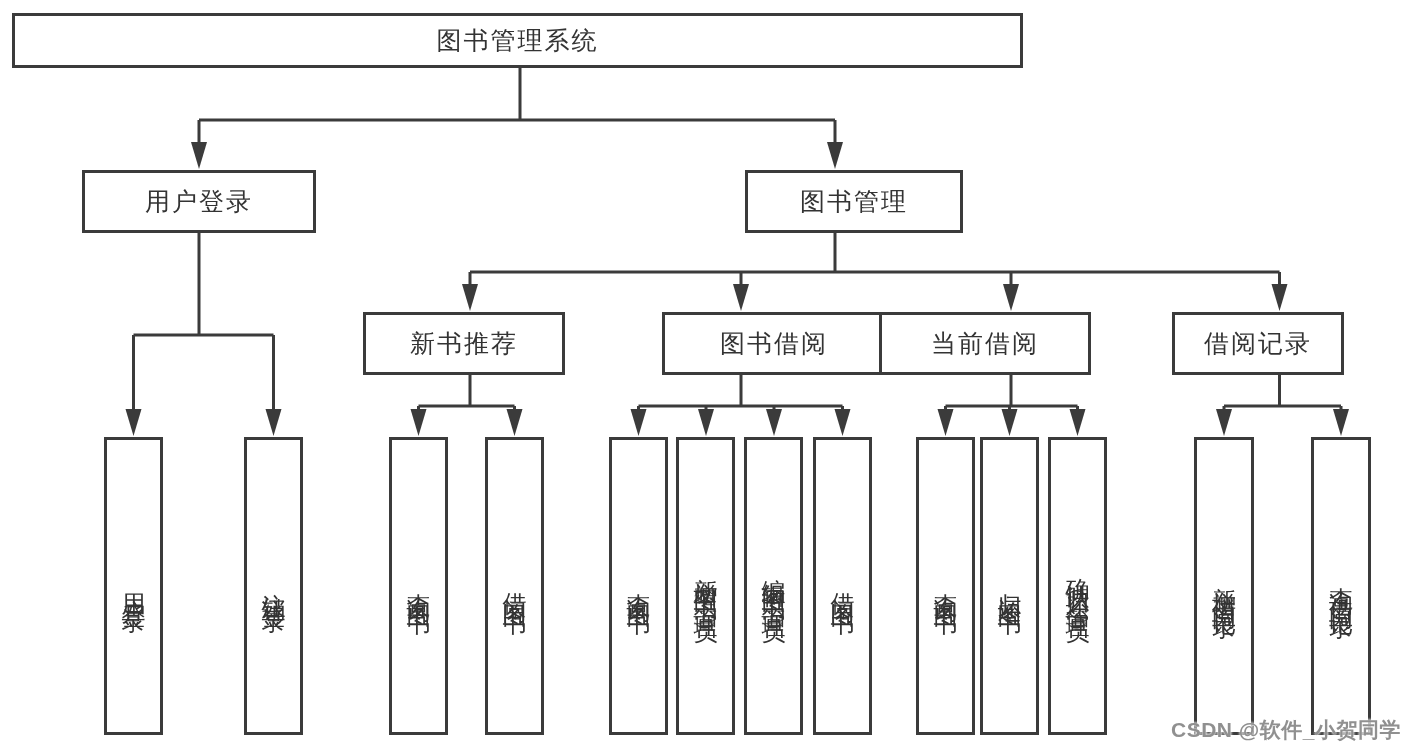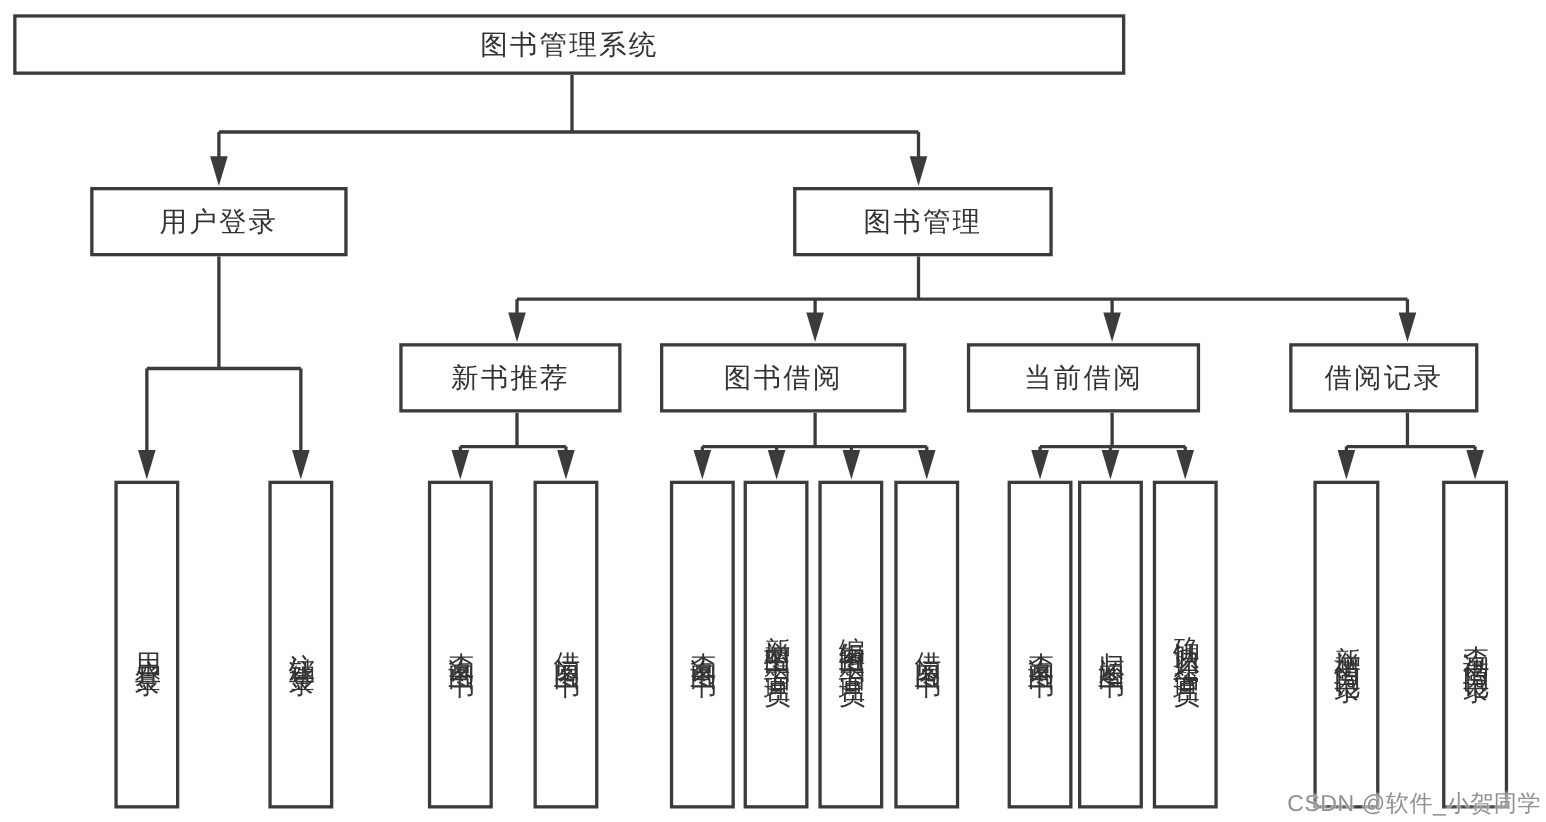--- a/index.html
+++ b/index.html
@@ -16,20 +16,21 @@
     color:var(--text,#333333); font-size:25px; letter-spacing:2px; white-space:nowrap;
   }
   .node.v {
     writing-mode:vertical-rl; text-orientation:mixed;
     font-size:24px; letter-spacing:6px; white-space:normal;
   }
   .watermark {
     position:absolute; right:4px; bottom:3px; z-index:5;
     font-size:21px; letter-spacing:0.5px; color:var(--watermark,#909090);
     text-shadow:0 0 3px #fff, 0 0 3px #fff;
+    font-weight:bold;
   }
 </style>
 </head>
 <body>
 
 <div class="canvas">
 
   <svg class="connectors" viewBox="0 0 1405 747">
 
     <path d="M520 68 V121.5 M199 120 H835 M199 120 V148 M835 120 V148"></path>
@@ -66,28 +67,28 @@
     <polygon points="1333,409 1349,409 1341,436"></polygon>
   </svg>
 
   <div class="node" style="left:12px;top:13px;width:1011px;height:55px">
     <span>图书管理系统</span>
   </div>
 
   <div class="node" style="left:82px;top:170px;width:234px;height:63px">
     <span>用户登录</span>
   </div>
-  <div class="node" style="left:721px;top:170px;width:236px;height:63px">
+  <div class="node" style="left:745px;top:170px;width:218px;height:63px">
     <span>图书管理</span>
   </div>
 
   <div class="node" style="left:363px;top:312px;width:202px;height:63px">
     <span>新书推荐</span>
   </div>
-  <div class="node" style="left:600px;top:312px;width:224px;height:63px">
+  <div class="node" style="left:662px;top:312px;width:224px;height:63px">
     <span>图书借阅</span>
   </div>
   <div class="node" style="left:879px;top:312px;width:212px;height:63px">
     <span>当前借阅</span>
   </div>
   <div class="node" style="left:1172px;top:312px;width:172px;height:63px">
     <span>借阅记录</span>
   </div>
 
   <div class="node v" style="left:104px;top:437px;width:59px;height:298px">

